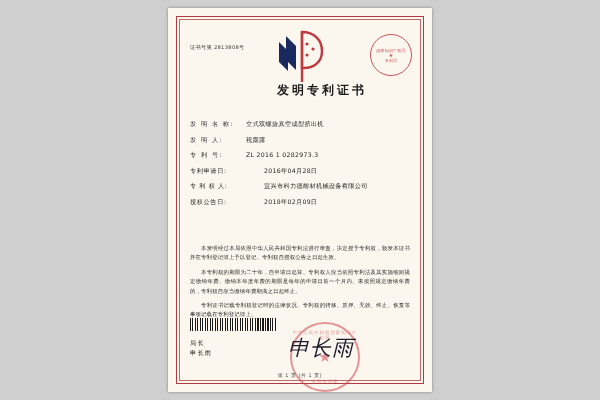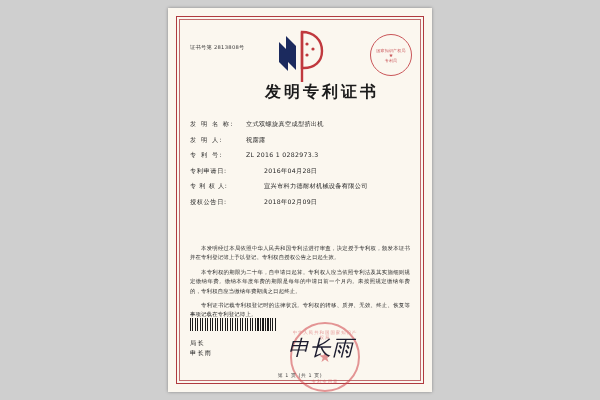--- a/index.html
+++ b/index.html
@@ -92,21 +92,21 @@
     width: 56px;
     height: 54px;
   }
   
   .doc-title {
     position: absolute;
     left: 0;
     right: 0;
     top: 74px;
     text-align: center;
-    font-size: 16px;
+    font-size: 12px;
     letter-spacing: 3px;
     color: #1b1b1b;
     font-family: "DejaVu Sans", sans-serif;
     font-weight: bold;
     padding-left: 44px;
   }
   
   .fields {
     position: absolute;
     left: 22px;

